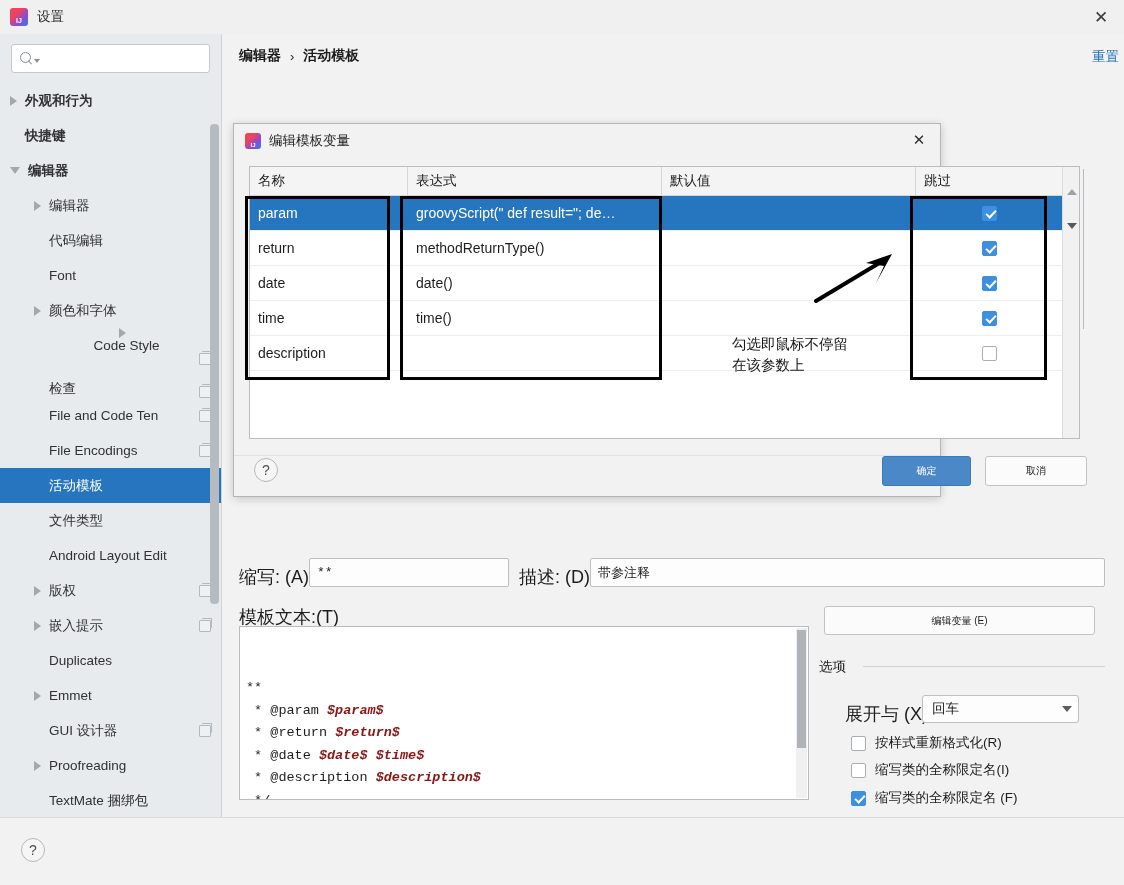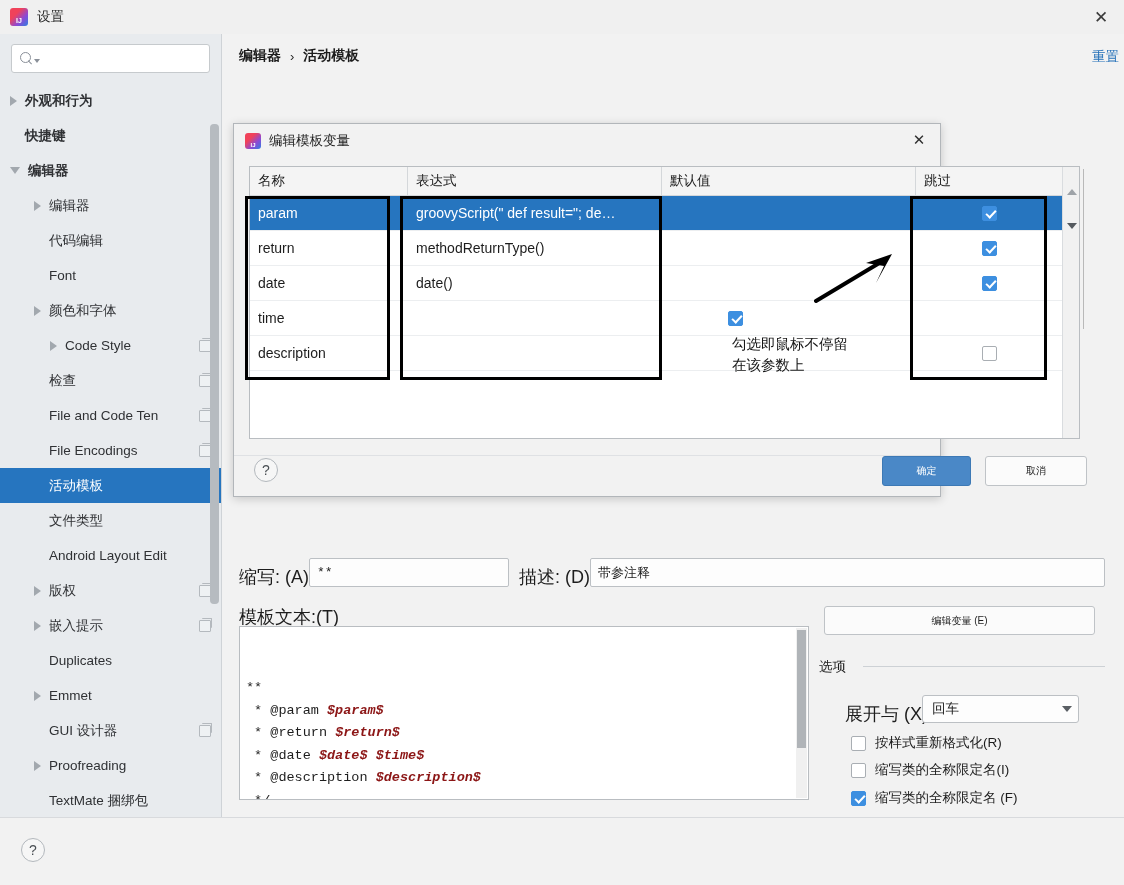--- a/index.html
+++ b/index.html
@@ -349,26 +349,26 @@
           <span class="tree-label" style="margin-left: 8px;">代码编辑</span>
         </div>
         <div class="tree-row" style="padding-left: 34px;">
           <span class="tree-arrow none"></span>
           <span class="tree-label" style="margin-left: 8px;">Font</span>
         </div>
         <div class="tree-row" style="padding-left: 34px;">
           <span class="tree-arrow "></span>
           <span class="tree-label" style="margin-left: 8px;">颜色和字体</span>
         </div>
-        <div class="tree-row" style="padding-left: 50px;">
+        <div class="tree-row" style="padding-left: 34px; flex-direction: column;">
           <span class="tree-arrow "></span>
           <span class="tree-label" style="margin-left: 8px;">Code Style</span>
           <span class="copy-badge"></span>
         </div>
-        <div class="tree-row" style="padding-left: 34px;">
+        <div class="tree-row" style="padding-left: 34px; align-items: flex-end;">
           <span class="tree-arrow none"></span>
           <span class="tree-label" style="margin-left: 8px;">检查</span>
           <span class="copy-badge"></span>
         </div>
         <div class="tree-row" style="padding-left: 34px;">
           <span class="tree-arrow none"></span>
           <span class="tree-label" style="margin-left: 8px;">File and Code Ten</span>
           <span class="copy-badge"></span>
         </div>
         <div class="tree-row" style="padding-left: 34px;">
@@ -529,20 +529,21 @@
           <div class="tr">
             <div class="td" style="width: 158px;">date</div>
             <div class="td" style="width: 254px;">date()</div>
             <div class="td" style="width: 254px;"></div>
             <div class="td ck" style="width: 147px;">
               <span class="cb on"></span>
             </div>
           </div>
           <div class="tr">
             <div class="td" style="width: 158px;">time</div>
+            <div class="td" style="width: 254px;">time()</div>
             <div class="td" style="width: 254px;"></div>
             <div class="td ck" style="width: 147px;">
               <span class="cb on"></span>
             </div>
           </div>
           <div class="tr">
             <div class="td" style="width: 158px;">description</div>
             <div class="td" style="width: 254px;"></div>
             <div class="td" style="width: 254px;"></div>
             <div class="td ck" style="width: 147px;">

